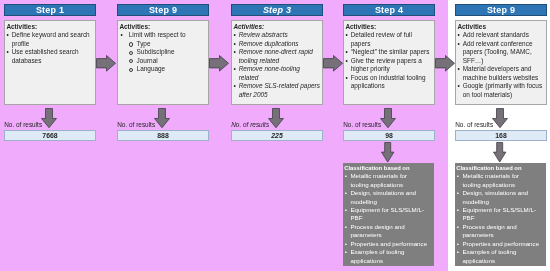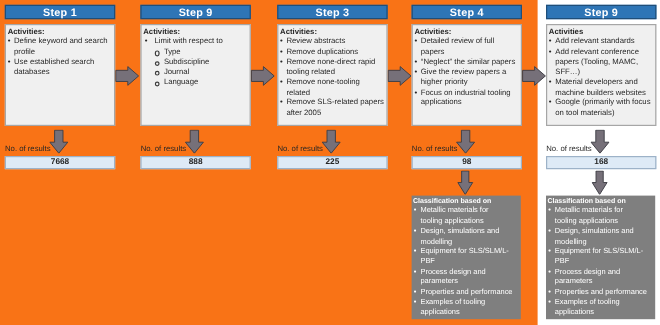--- a/index.html
+++ b/index.html
@@ -11,21 +11,21 @@
     width: 550px;
     height: 271px;
     overflow: hidden;
     font-family: "Liberation Sans", sans-serif;
     -webkit-font-smoothing: antialiased;
   }
   #canvas {
     position: relative;
     width: 448px;
     height: 271px;
-    background: #f97316;
+    background: #f0abfc;
   }
   .col { position: absolute; top: 0; width: 92px; height: 271px; }
   .step-header {
     position: absolute;
     left: 0;
     top: 4px;
     width: 92px;
     height: 12px;
     background: #2E75B6;
     border: 1px solid #1F4E79;
@@ -176,21 +176,21 @@
               <li>Type</li>
               <li>Subdiscipline</li>
               <li>Journal</li>
               <li>Language</li>
             </ul></li>
         </ul>
       </div>
       <div class="nor-label">No. of results</div>
       <div class="res-box">888</div>
     </div>
-    <div class="col" style="left: 231px;">
+    <div class="col" style="left: 231px; font-style: italic;">
       <div class="step-header">Step 3</div>
       <div class="act-box">
         <div class="act-title">Activities:</div>
         <ul class="bl">
           <li><span>Review abstracts</span></li>
           <li><span>Remove duplications</span></li>
           <li><span>Remove none-direct rapid tooling related</span></li>
           <li><span>Remove none-tooling related</span></li>
           <li><span>Remove SLS-related papers after 2005</span></li>
         </ul>

